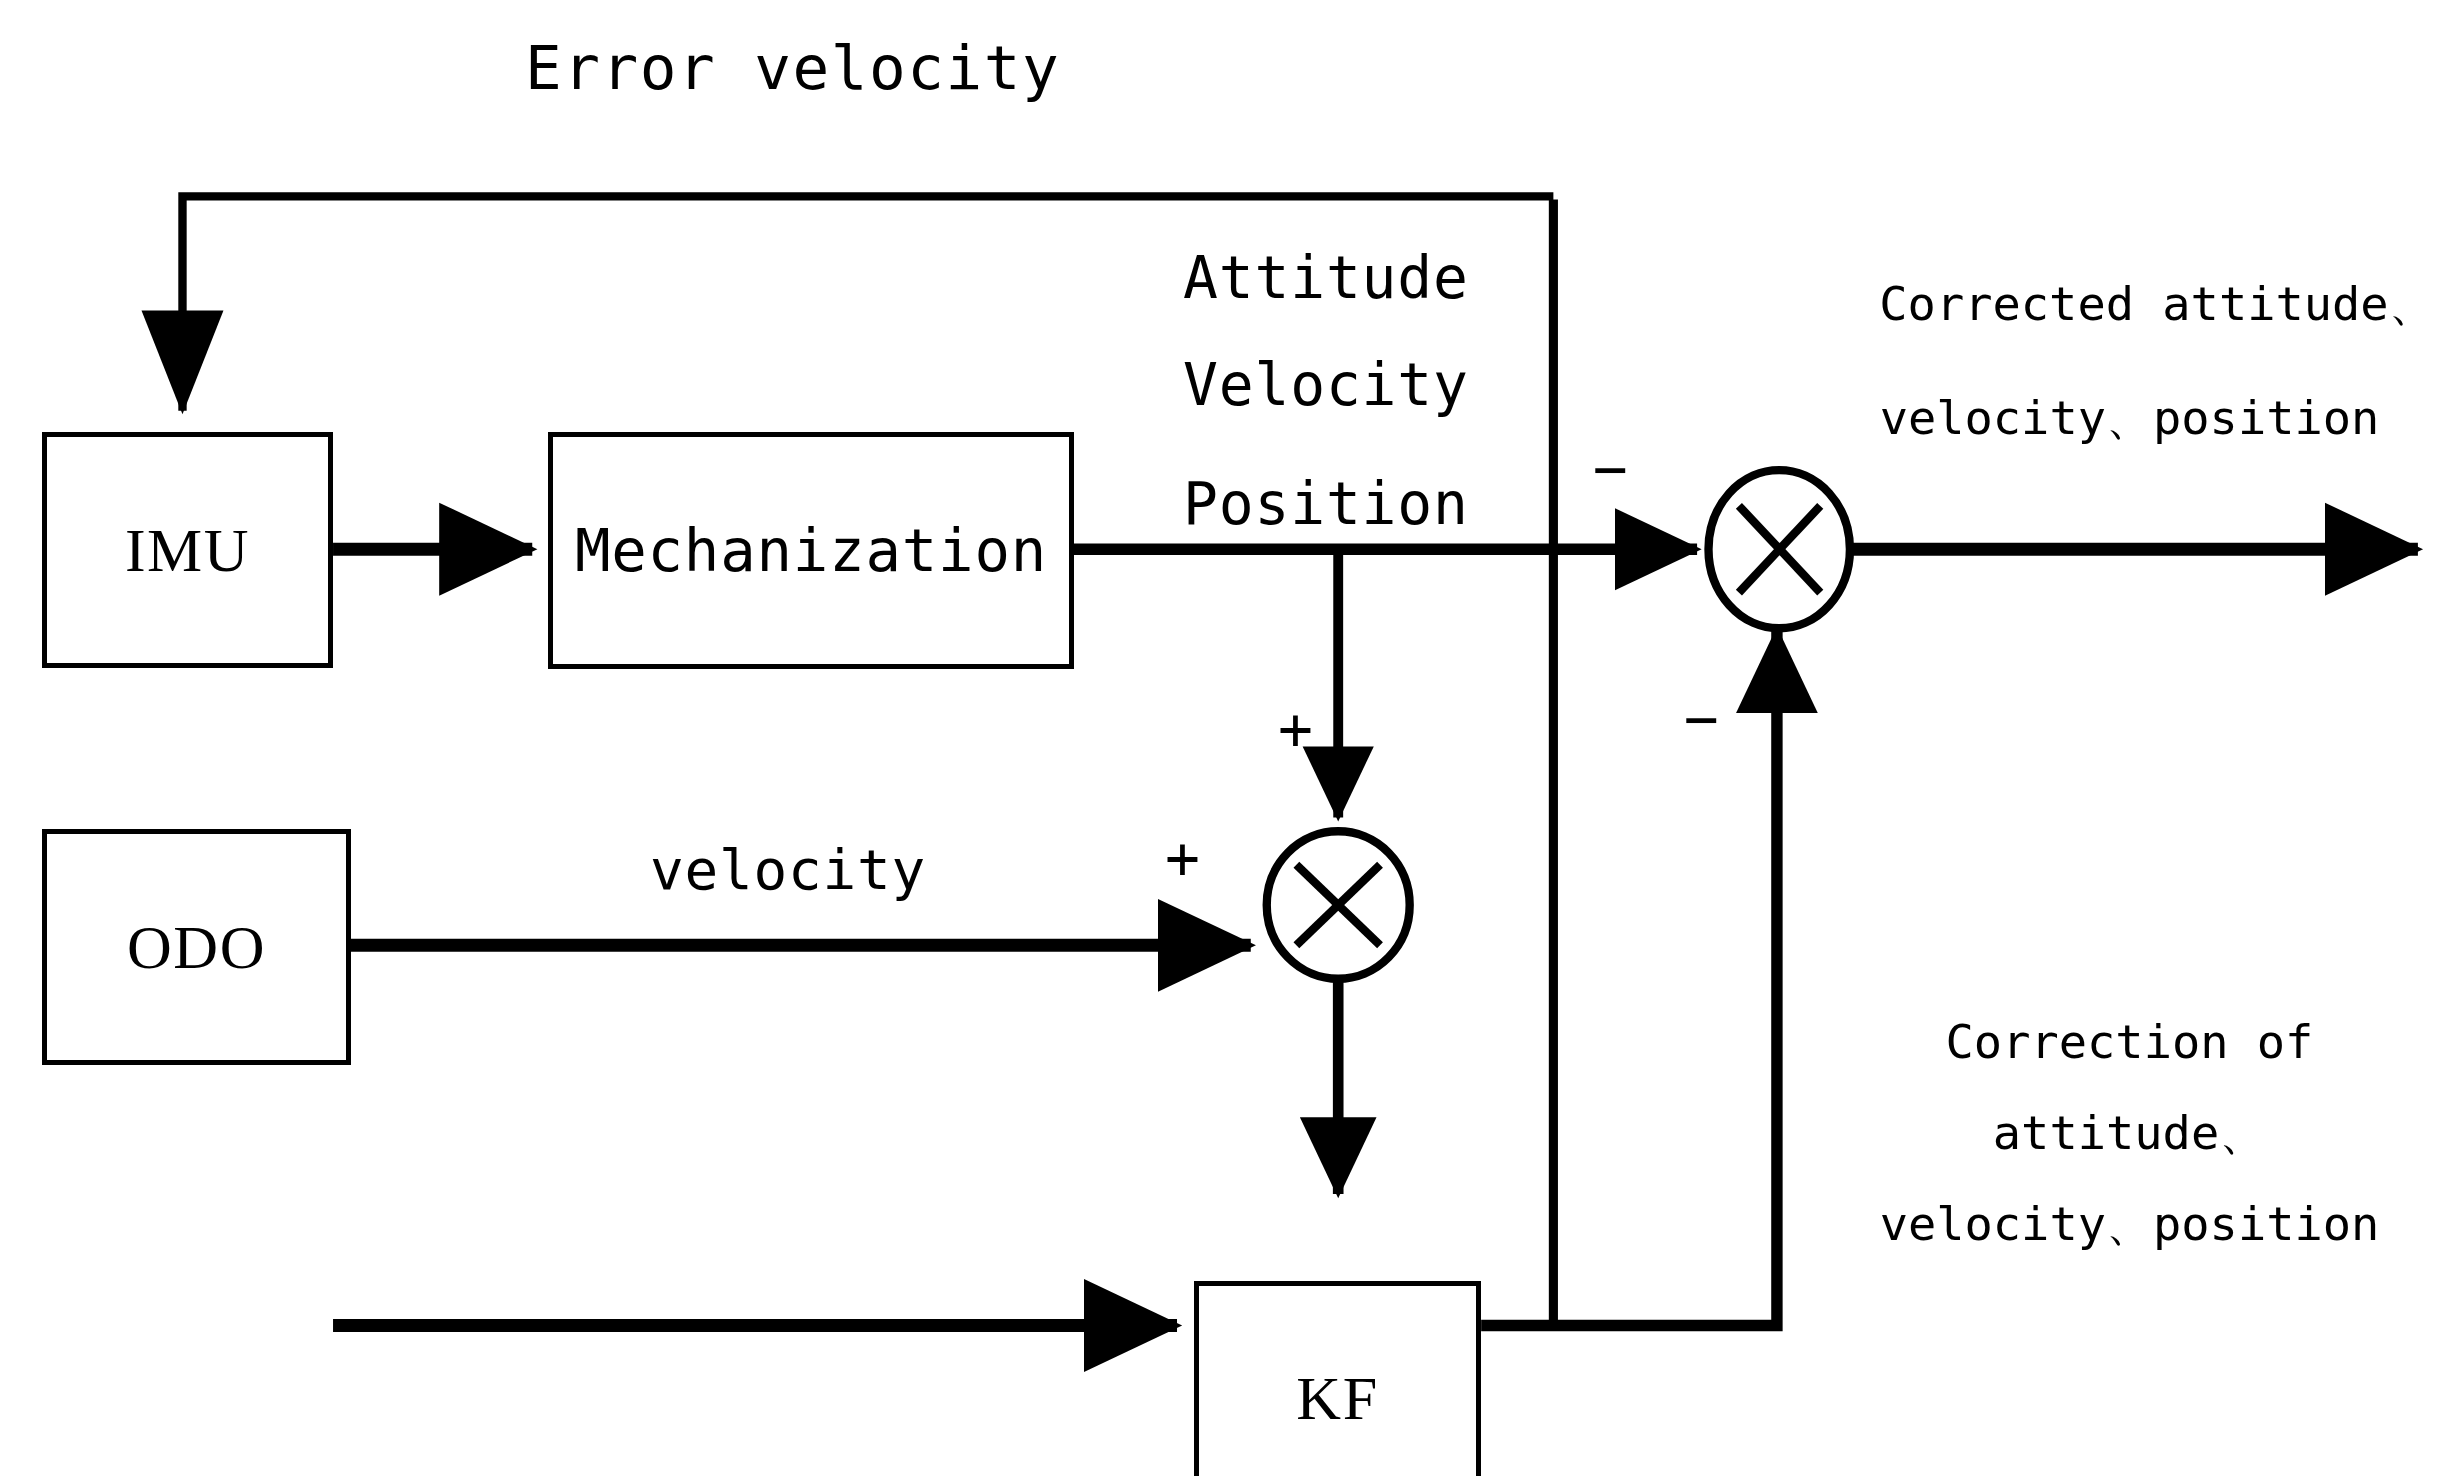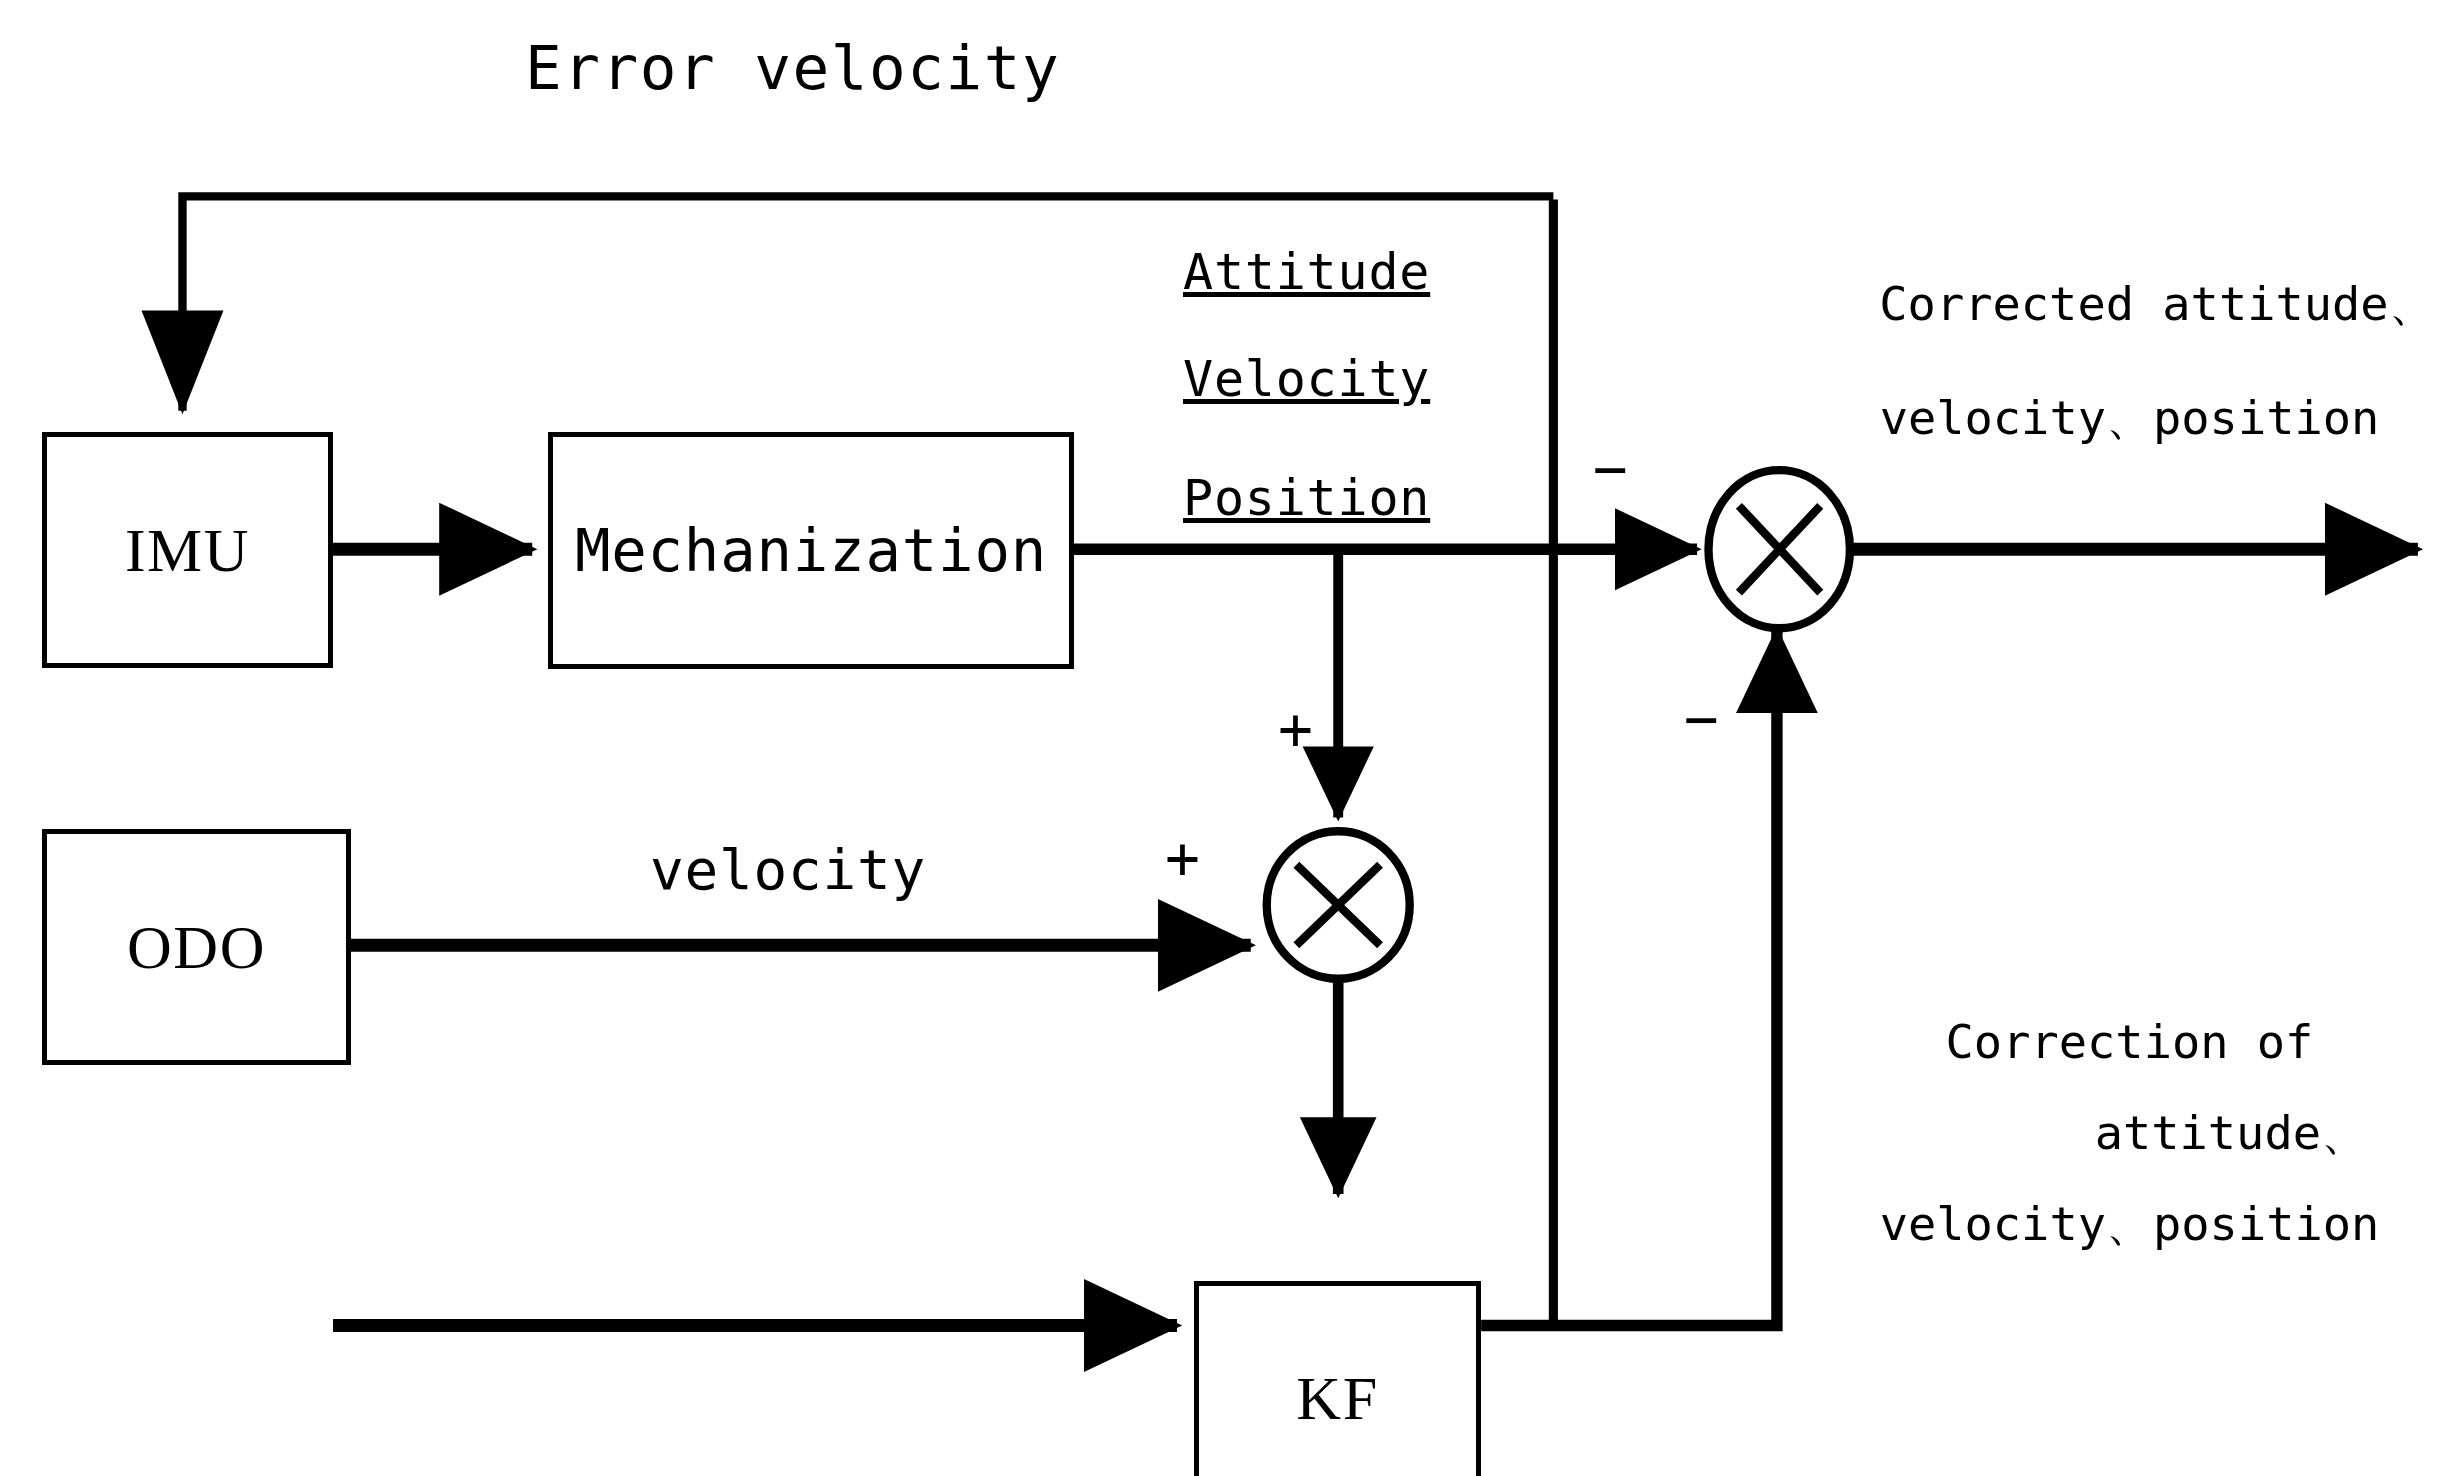--- a/index.html
+++ b/index.html
@@ -48,24 +48,23 @@
     position: absolute;
     color: #000000;
     font-family: "DejaVu Sans Mono", "Liberation Mono", monospace;
     white-space: pre;
   }
   .lbl-title {
     font-size: 61px;
     letter-spacing: 1.5px;
   }
   .lbl-stack {
-    font-size: 50px;
+    font-size: 58px;
     line-height: 1.42;
     letter-spacing: 0.8px;
-    text-decoration: underline;
   }
   .lbl-mid {
     font-size: 56px;
     letter-spacing: 0.8px;
   }
   .lbl-right {
     font-size: 47px;
     line-height: 1.62;
     letter-spacing: 0px;
     text-align: center;
@@ -168,21 +167,21 @@
   <div class="lbl lbl-stack" style="left:1183px; top:237px;">Attitude</div>
   <div class="lbl lbl-stack" style="left:1183px; top:344px;">Velocity</div>
   <div class="lbl lbl-stack" style="left:1183px; top:463px;">Position</div>
 
   <div class="lbl lbl-mid" style="left:650px; top:837px;">velocity</div>
 
   <div class="lbl lbl-right" style="left:1848px; top:266px; width:563px;margin-left:28px;">Corrected attitude、</div>
   <div class="lbl lbl-right" style="left:1848px; top:380px; width:563px;">velocity、position</div>
 
   <div class="lbl lbl-right" style="left:1848px; top:1004px; width:563px;">Correction of</div>
-  <div class="lbl lbl-right" style="left:1805px; top:1095px; width:563px;text-align:right;">attitude、</div>
+  <div class="lbl lbl-right" style="left:1848px; top:1095px; width:563px;">attitude、</div>
   <div class="lbl lbl-right" style="left:1848px; top:1186px; width:563px;">velocity、position</div>
 
   <div class="sign" style="left:1278px; top:700px;">+</div>
   <div class="sign" style="left:1165px; top:829px;">+</div>
   <div class="sign" style="left:1593px; top:440px;">−</div>
   <div class="sign" style="left:1684px; top:690px;">−</div>
 
 </div>
 
 

